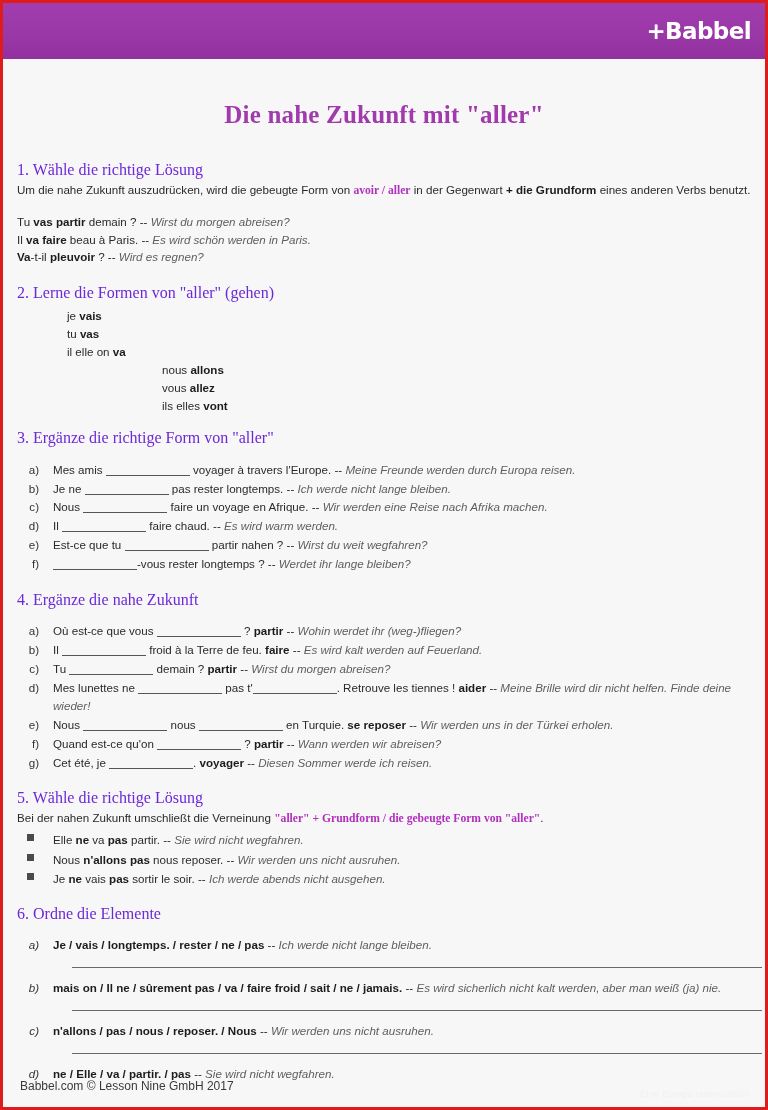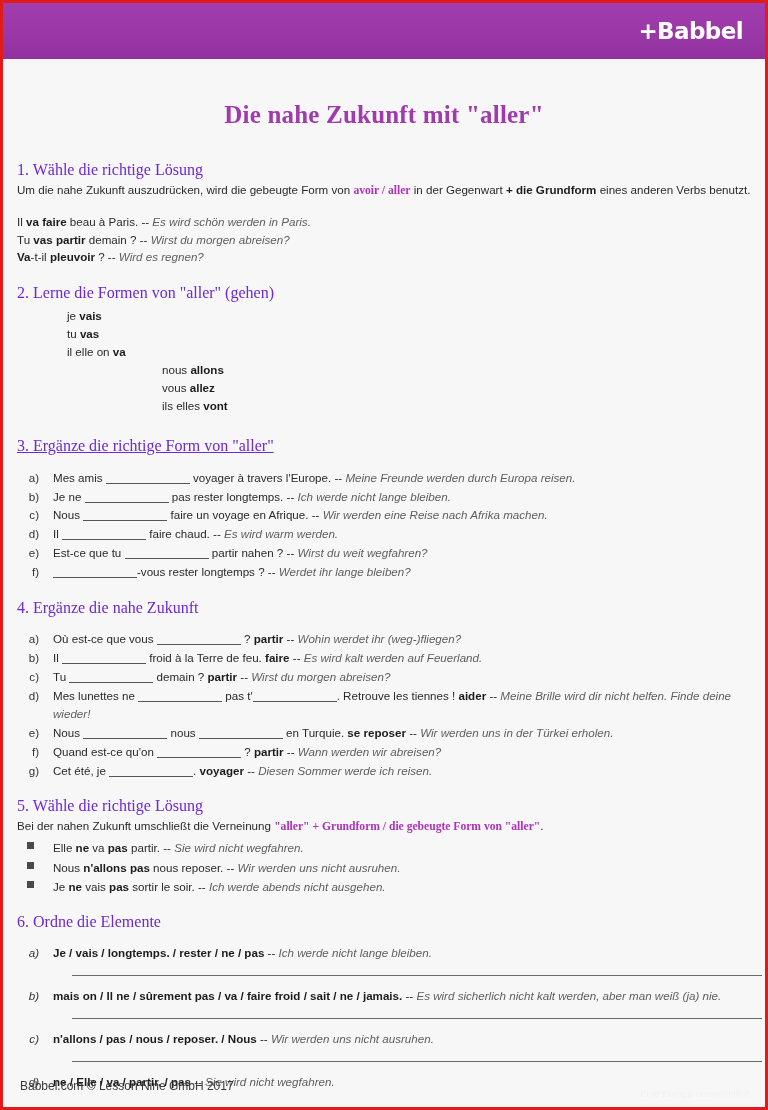--- a/index.html
+++ b/index.html
@@ -25,21 +25,21 @@
   }
 
   
   .header {
     position: relative;
     height: 56px;
     background: linear-gradient(180deg, #a13dae 0%, #9a37a7 60%, #93309f 100%);
     display: flex;
     align-items: center;
     justify-content: flex-end;
-    padding-right: 22px;
+    padding-right: 14px;
     box-sizing: border-box;
   }
   .logo {
     color: #ffffff;
     font-family: "DejaVu Sans", sans-serif;
     font-size: 23px;
     font-weight: bold;
     letter-spacing: -0.6px;
     white-space: nowrap;
   }
@@ -65,21 +65,21 @@
     font-family: "Liberation Serif", serif;
     font-weight: normal;
     font-size: 16px;
     margin: 0;
     padding: 0;
     line-height: 1.35;
   }
 
   .s1 { margin-top: 30px; }
   .s2 { margin-top: 16px; }
-  .s3 { margin-top: 20px; text-decoration: underline; }
+  .s3 { margin-top: 12px; }
   .s4 { margin-top: 15px; }
   .s5 { margin-top: 15px; }
   .s6 { margin-top: 14px; }
 
   .intro {
     font-size: 11.6px;
     color: #2a2a2a;
     line-height: 1.42;
     margin: 1px 0 0 0;
   }
@@ -209,22 +209,22 @@
   </div>
 
   <div class="content">
 
     <h1 class="doc-title">Die nahe Zukunft mit "aller"</h1>
 
     <div class="section-title s1">1. Wähle die richtige Lösung</div>
     <div class="intro"><span>Um die nahe Zukunft auszudrücken, wird die gebeugte Form von </span><span class="hl-purple">avoir / aller</span><span> in der Gegenwart </span><span class="hl-bold">+ die Grundform</span><span> eines anderen Verbs benutzt.</span></div>
 
     <div class="examples">
+      <div><span>Tu </span><b>vas partir</b><span> demain ? -- </span><span class="de">Wirst du morgen abreisen?</span></div>
       <div><span>Il </span><b>va faire</b><span> beau à Paris. -- </span><span class="de">Es wird schön werden in Paris.</span></div>
-      <div><span>Tu </span><b>vas partir</b><span> demain ? -- </span><span class="de">Wirst du morgen abreisen?</span></div>
       <div><b>Va</b><span>-t-il </span><b>pleuvoir</b><span> ? -- </span><span class="de">Wird es regnen?</span></div>
     </div>
 
     <div class="section-title s2">2. Lerne die Formen von "aller" (gehen)</div>
     <div class="conj">
       <div class="sing"><span>je </span><b>vais</b></div>
       <div class="sing"><span>tu </span><b>vas</b></div>
       <div class="sing"><span>il elle on </span><b>va</b></div>
       <div class="plur"><span>nous </span><b>allons</b></div>
       <div class="plur"><span>vous </span><b>allez</b></div>

